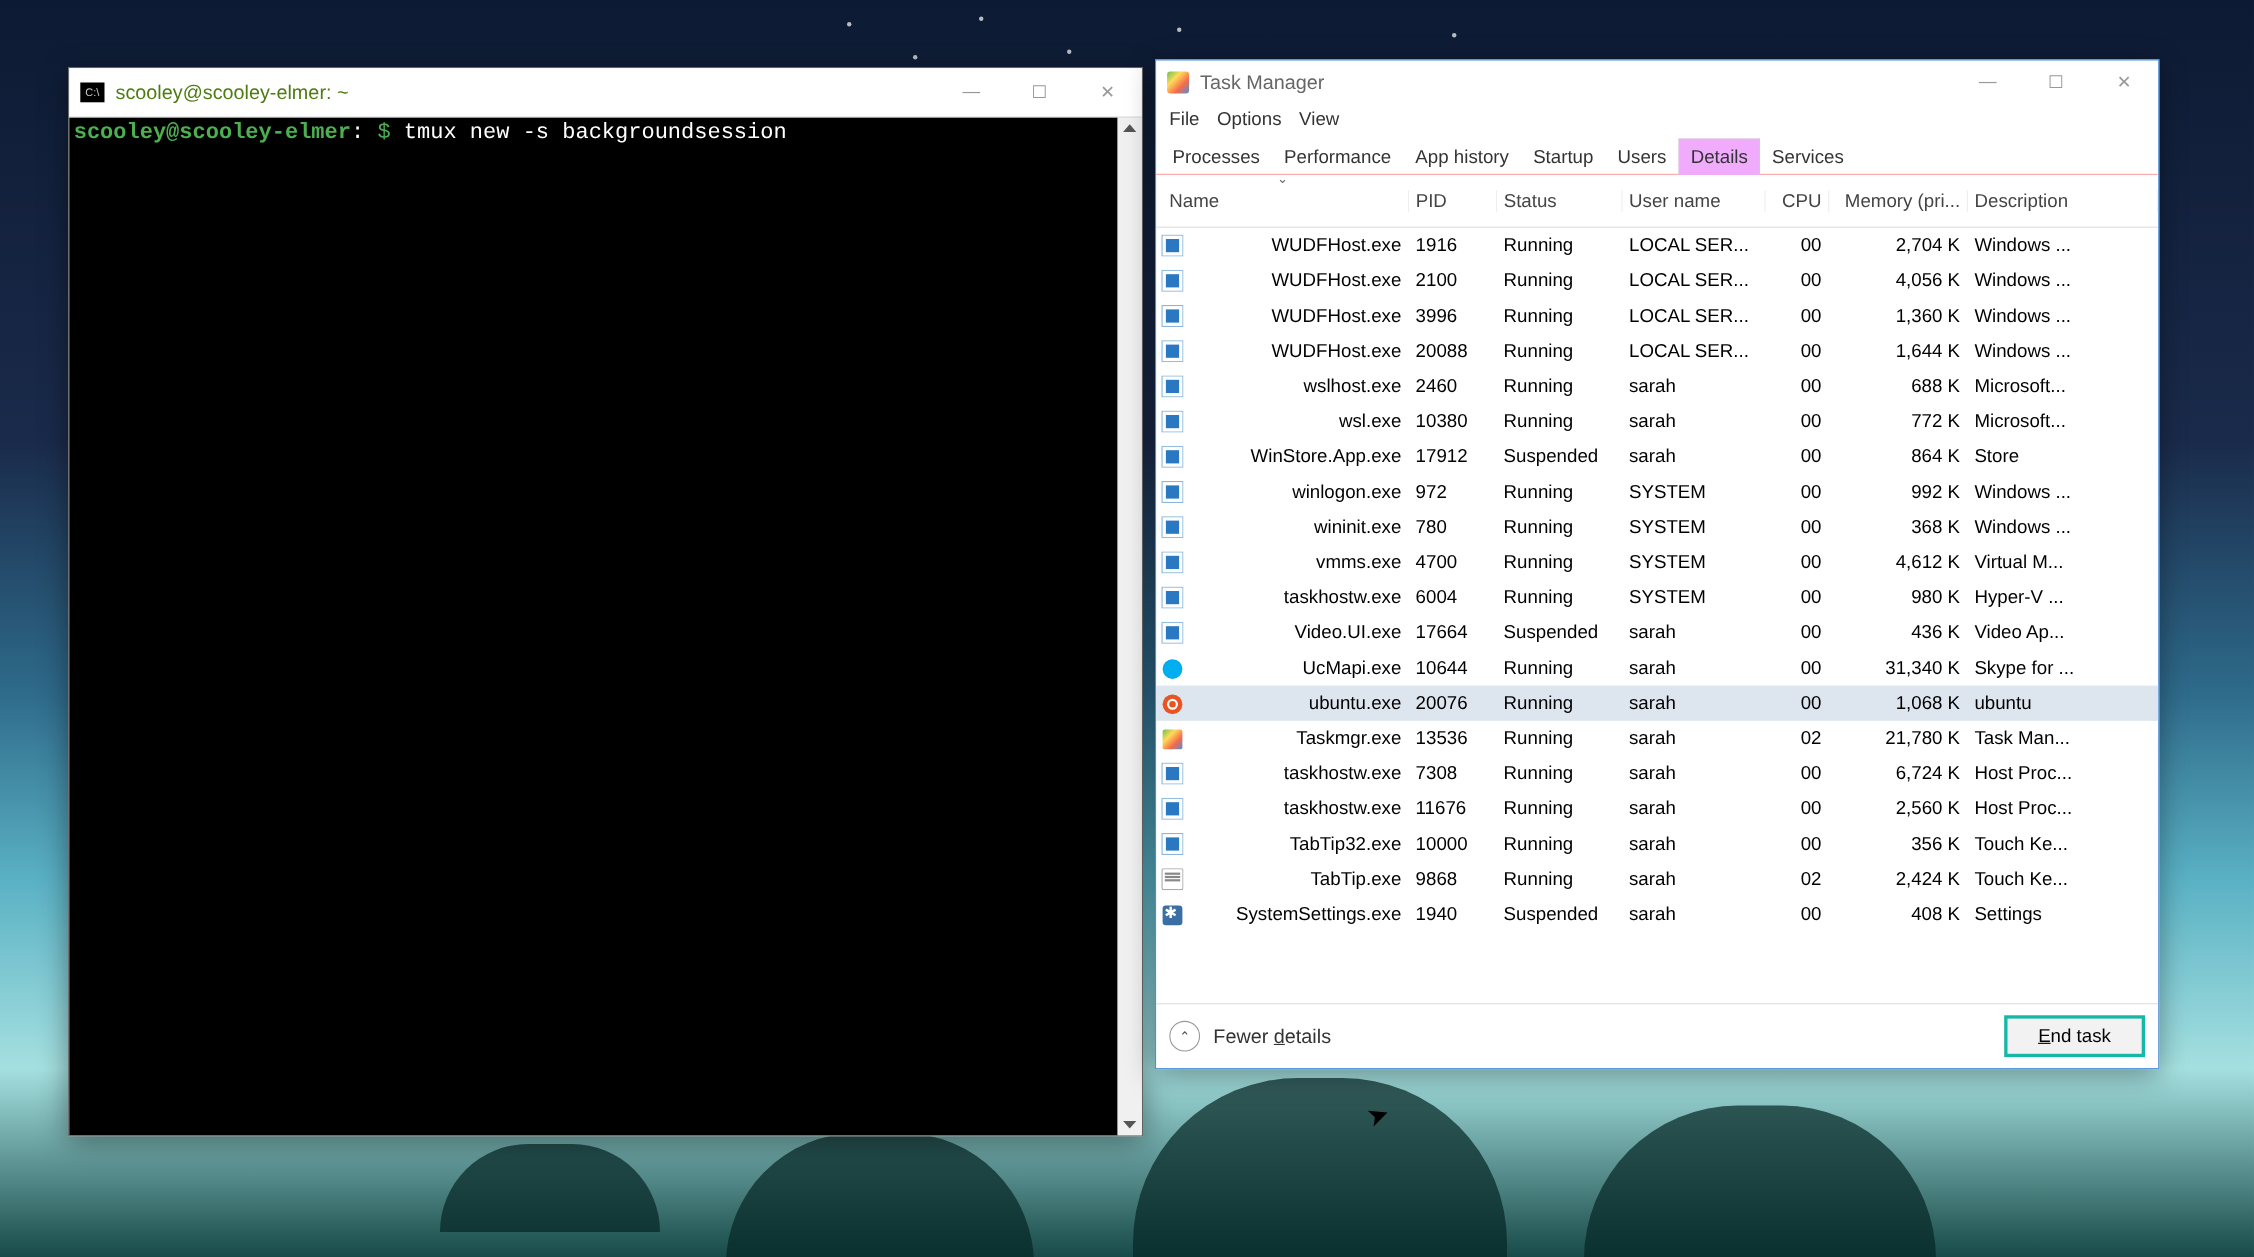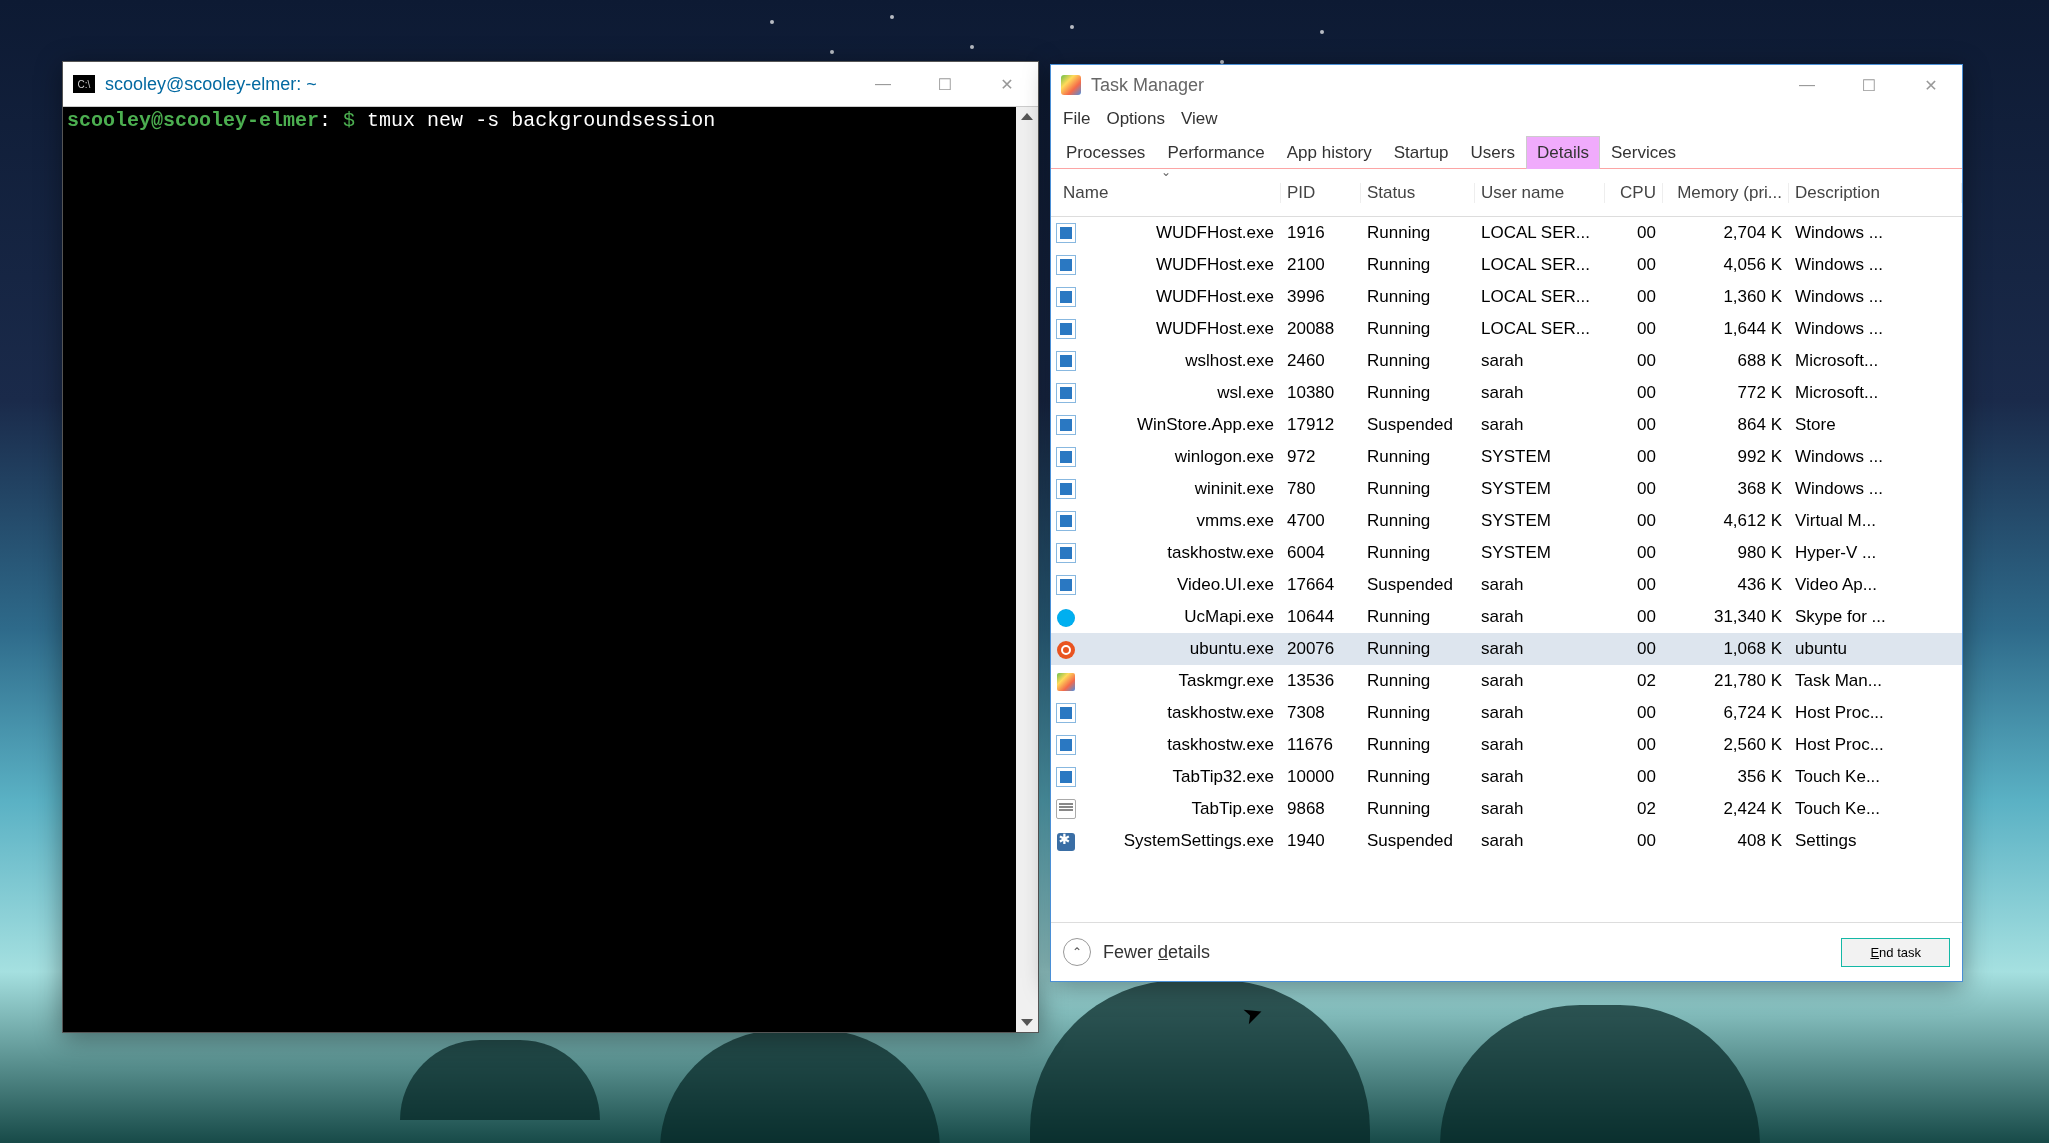--- a/index.html
+++ b/index.html
@@ -62,21 +62,21 @@
     height: 18px;
     background: #000;
     color: #ccc;
     font-size: 10px;
     display: flex;
     align-items: center;
     justify-content: center;
     margin-right: 10px;
   }
   .terminal-title .t-text {
-    color: #0369a1;
+    color: #4d7c0f;
     font-size: 18px;
   }
   .terminal-title .spacer { flex: 1; }
   .winctl {
     width: 62px;
     height: 44px;
     display: flex;
     align-items: center;
     justify-content: center;
     color: #999;
@@ -113,21 +113,21 @@
     border-left: 6px solid transparent;
     border-right: 6px solid transparent;
   }
   .term-scroll::before { top: 6px; border-bottom: 7px solid #555; }
   .term-scroll::after { bottom: 6px; border-top: 7px solid #555; }
 
   
   .tm-window {
     position: absolute;
     left: 1050px;
-    top: 64px;
+    top: 54px;
     width: 911px;
     height: 916px;
     background: #fff;
     border: 1px solid #4a8fd6;
     box-shadow: 0 5px 25px rgba(0,0,0,0.4);
     display: flex;
     flex-direction: column;
   }
   .tm-title {
     height: 40px;
@@ -286,24 +286,24 @@
     border: 1px solid #999;
     border-radius: 50%;
     display: flex;
     align-items: center;
     justify-content: center;
     font-size: 12px;
     color: #555;
   }
   .tm-footer .spacer { flex:1; }
   .endtask {
-    border: 1px solid #14b8a6;
+    border: 3px solid #14b8a6;
     background: #f2f2f2;
     padding: 6px 28px;
-    font-size: 13px;
+    font-size: 17px;
   }
 
   .cursor-arrow {
     position: absolute;
     font-size: 24px;
     color: #000;
     transform: rotate(-20deg);
   }
   u { text-decoration: underline; }
 </style>

